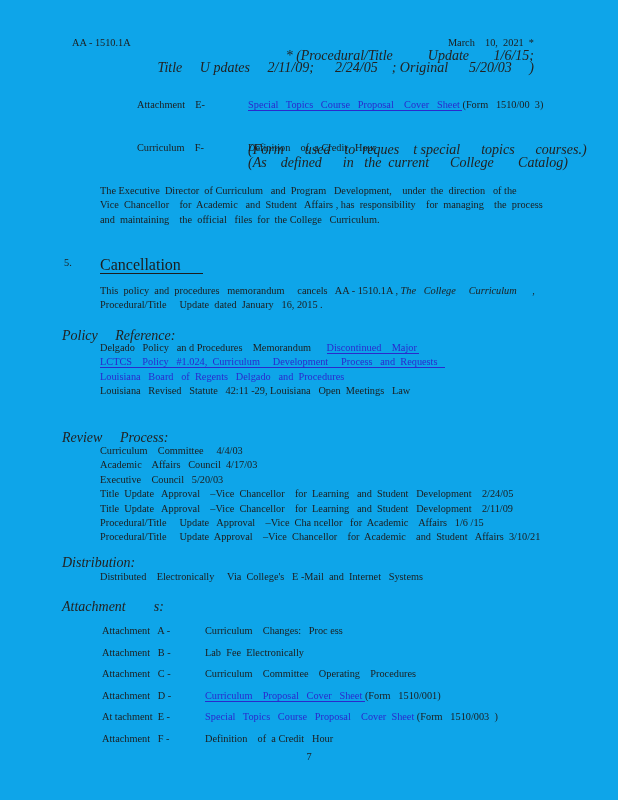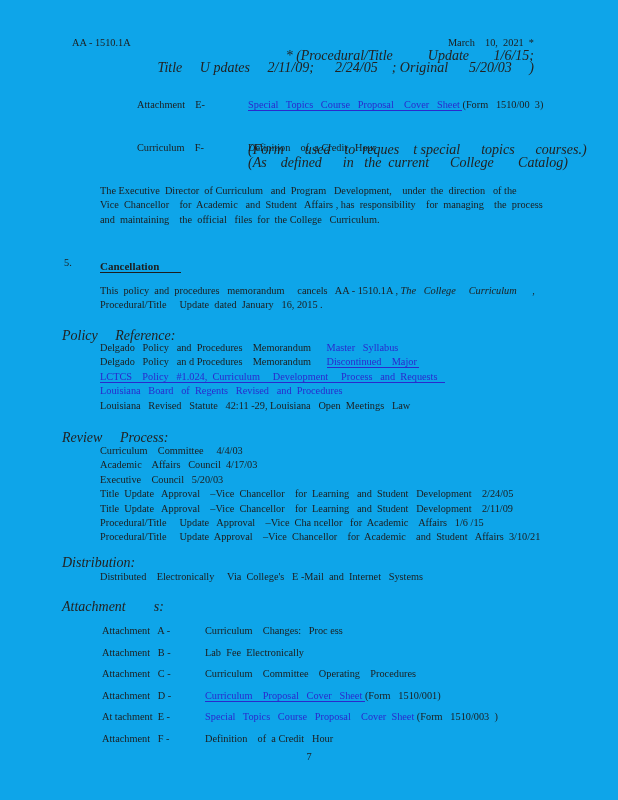--- a/index.html
+++ b/index.html
@@ -13,22 +13,22 @@
     overflow: hidden;
   }
   .abs { position: absolute; }
   .t  { font-size: 10.3px; line-height: 14.4px; white-space: pre-wrap; }
   .si { font-size: 14px; font-style: italic; line-height: 11.5px; white-space: pre-wrap; color: #222; }
   .hdr-right { text-align: right; }
   .hdr-right .gap { }
   .link   { color: #2a2acd; text-decoration: none; cursor: pointer; }
   .link-u { color: #2a2acd; border-bottom: 1px solid #2a2acd; text-decoration: none; cursor: pointer; }
   .heading-u {
-    font-weight: bold;
-    font-size: 11px;
+    font-weight: normal;
+    font-size: 16px;
     border-bottom: 1.2px solid #1d1d1d;
     padding-right: 22px;
     text-align: right;
   }
   .ital { font-style: italic; }
   .ln { line-height: 14.4px; white-space: pre-wrap; font-size: 10.3px; }
   .pagenum { left: 0; right: 0; text-align: center; font-size: 10.3px; }
 </style>
 </head>
 <body>
@@ -59,24 +59,23 @@
 and  maintaining    the  official   files  for  the College   Curriculum.</div>
 
   <div class="abs t" style="left:64px; top:256px;">5.</div>
   <div class="abs" style="left:100px; top:256px;"><span class="heading-u">Cancellation</span></div>
 
   <div class="abs t" style="left:100px; top:284px; width:480px;"><span>This  policy  and  procedures   memorandum     cancels   AA - 1510.1A , </span><span class="ital">The   College     Curriculum</span><span>      ,
 Procedural/Title     Update  dated  January   16, 2015 .</span></div>
 
   <div class="abs si" style="left:62px; top:330px;">Policy     Reference:</div>
   <div class="abs" style="left:100px; top:341px;">
-    <div class="ln"><span>Delgado   Policy   and  Procedures    Memorandum      </span><a class="link">Master   Syllabus</a></div>
     <div class="ln"><span>Delgado   Policy   an d Procedures    Memorandum      </span><a class="link-u">Discontinued    Major </a></div>
     <div class="ln"><a class="link-u">LCTCS    Policy   #1.024,  Curriculum     Development     Process   and  Requests   </a></div>
-    <div class="ln"><a class="link">Louisiana   Board   of  Regents   Revised   and  Procedures</a></div>
+    <div class="ln"><a class="link">Louisiana   Board   of  Regents   Delgado   and  Procedures</a></div>
     <div class="ln">Louisiana   Revised   Statute   42:11 -29, Louisiana   Open  Meetings   Law</div>
   </div>
 
   <div class="abs si" style="left:62px; top:432px;">Review     Process:</div>
   <div class="abs" style="left:100px; top:444px;">
     <div class="ln">Curriculum    Committee     4/4/03</div>
     <div class="ln">Academic    Affairs   Council  4/17/03</div>
     <div class="ln">Executive    Council   5/20/03</div>
     <div class="ln">Title  Update   Approval    –Vice  Chancellor    for  Learning   and  Student   Development    2/24/05</div>
     <div class="ln">Title  Update   Approval    –Vice  Chancellor    for  Learning   and  Student   Development    2/11/09</div>

